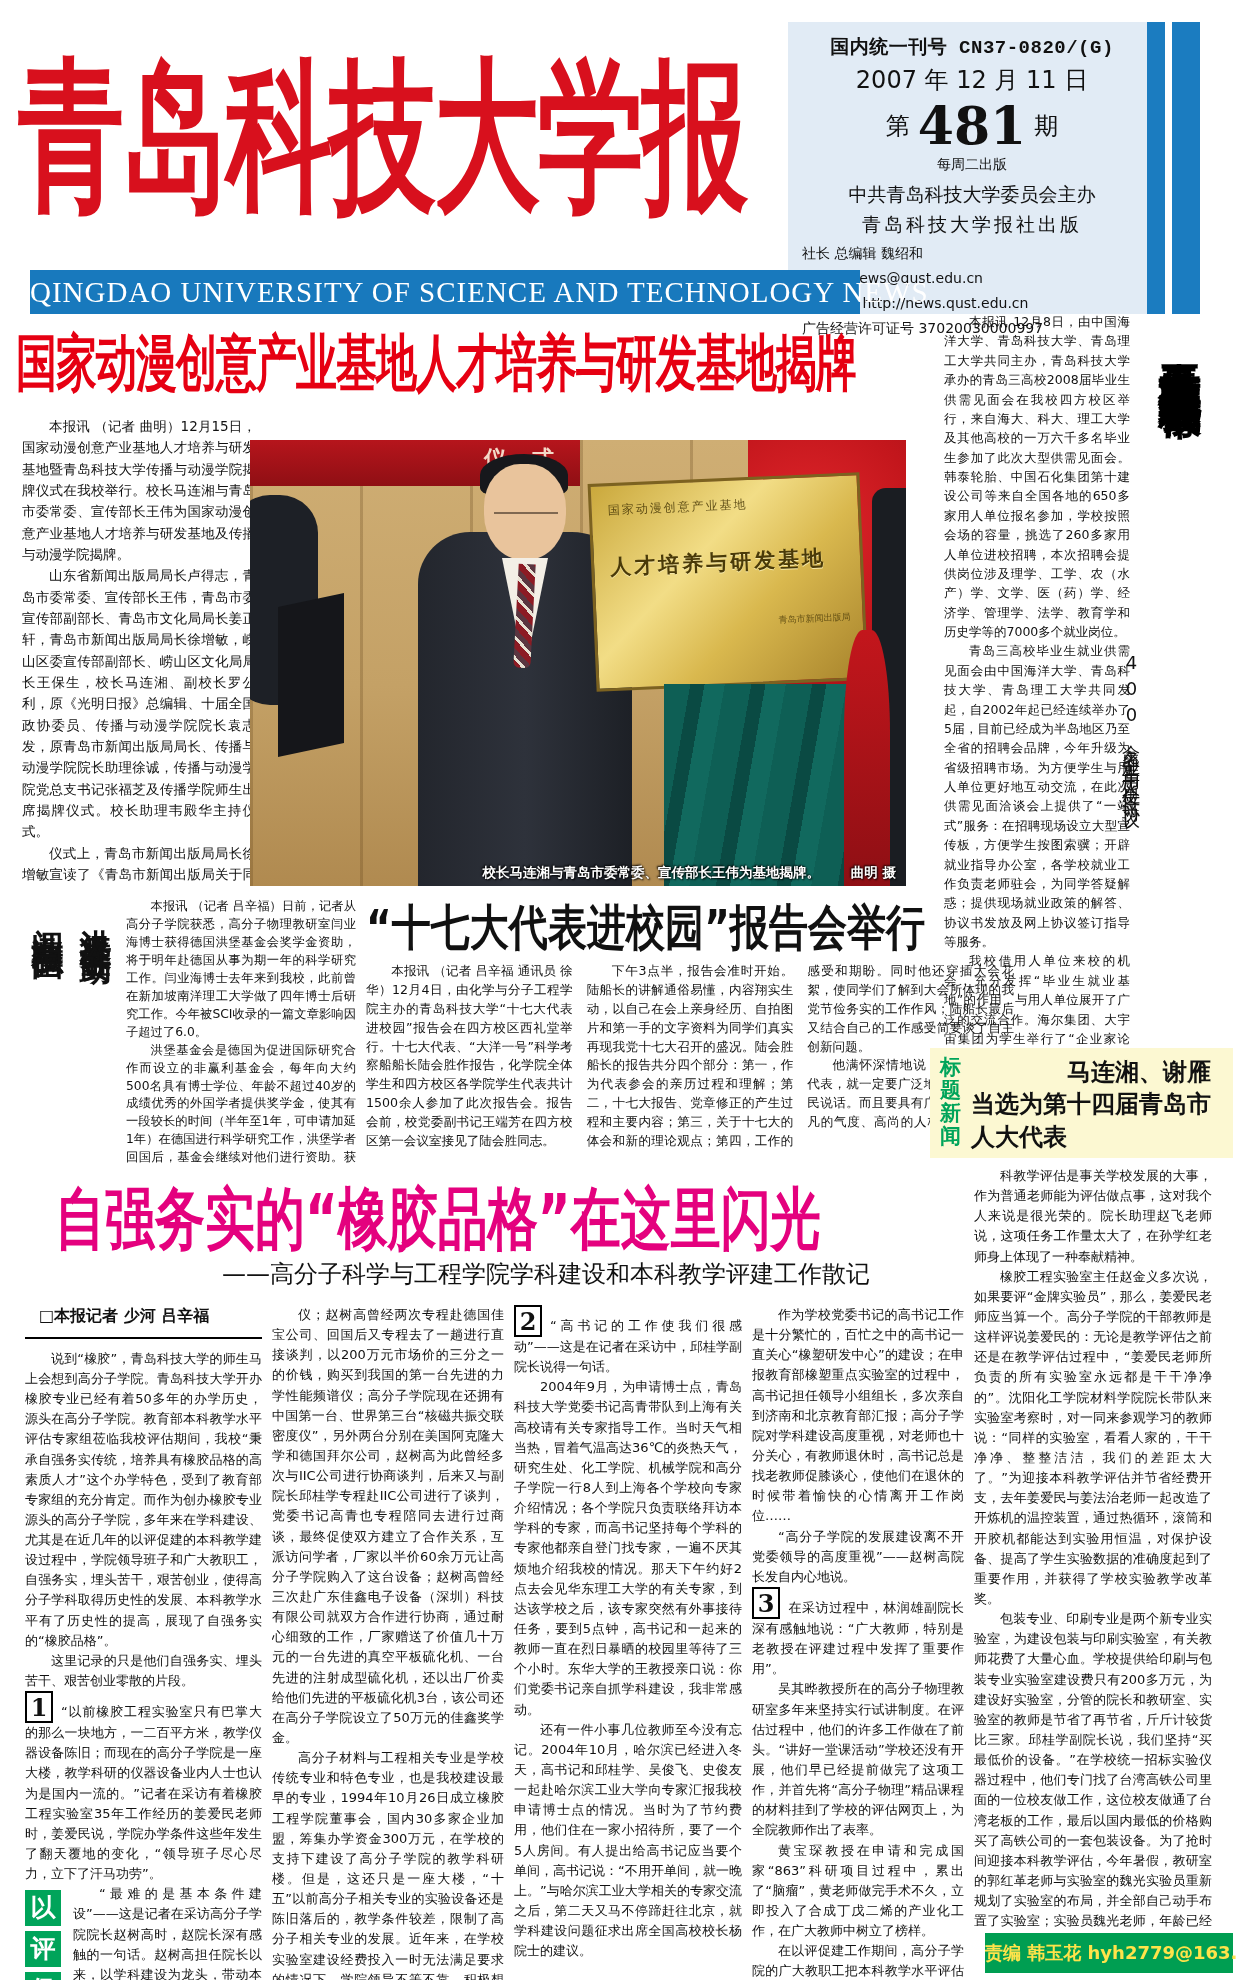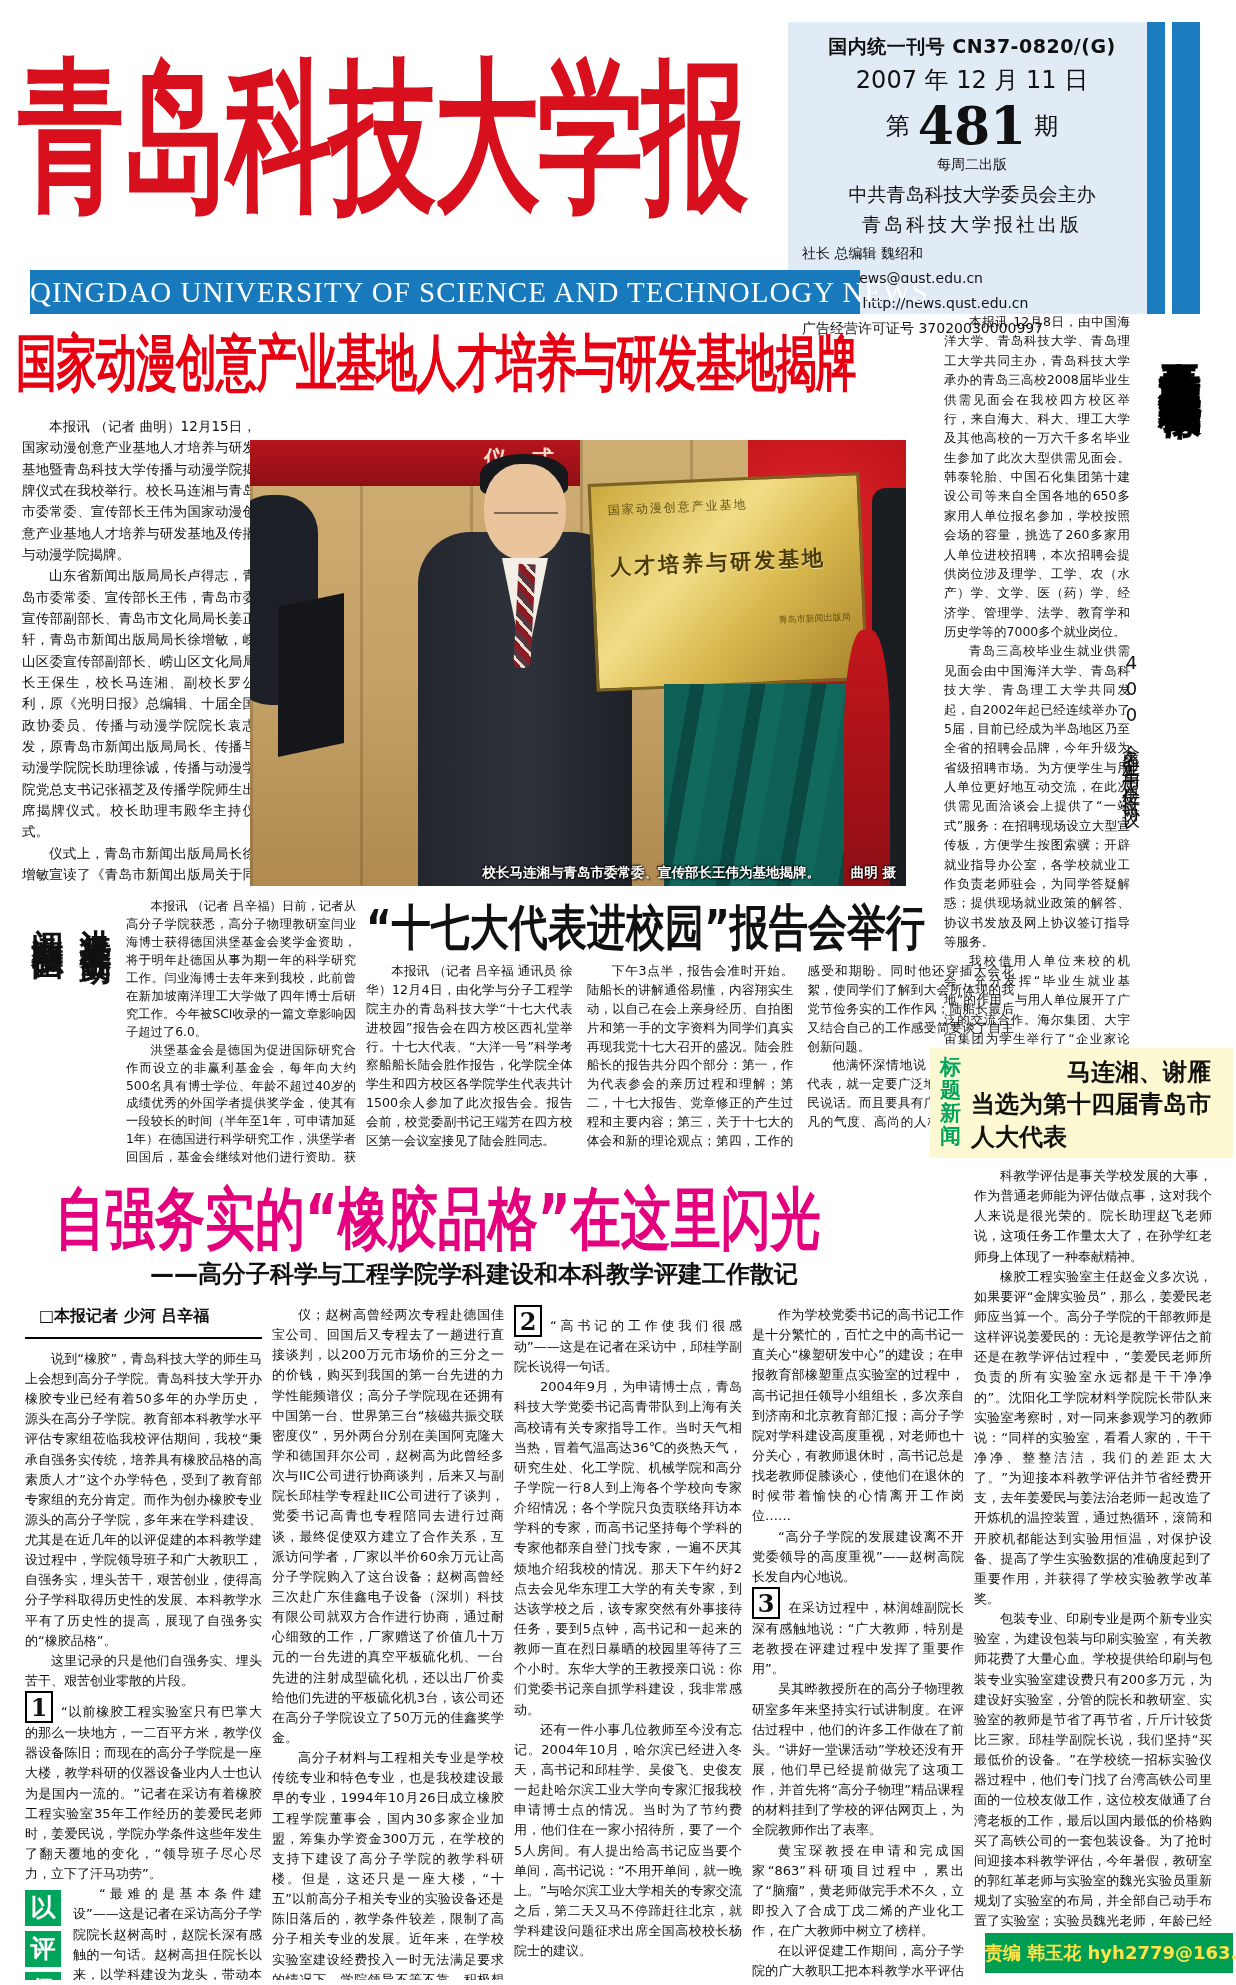--- a/index.html
+++ b/index.html
@@ -14,21 +14,21 @@
   #masthead {
     left:18px; top:30px; width:760px; height:235px;
     font-size:106px; font-weight:900; color:#d8101d;
     transform:scaleY(1.55); transform-origin:top left;
     letter-spacing:-2px; white-space:nowrap; line-height:1.3;
   }
   #infobox {
     left:788px; top:22px; width:368px; height:292px;
     background:#e1ebf5; padding:12px 14px 8px 14px; text-align:center;
   }
-  .info-issn { font-size:19px; font-weight:bold; letter-spacing:0.5px; }
+  .info-issn { font-size:19px; font-weight:bold; letter-spacing:0.5px;font-family:Liberation Mono, monospace; }
   .info-date { font-size:24px; margin-top:4px; }
   .info-issue { margin-top:4px; display:flex; align-items:center; justify-content:center; gap:8px; }
   .info-issue .fix { font-size:24px; }
   .info-issue .num { font-size:52px; font-weight:900; font-family:"DejaVu Serif", serif; line-height:1; }
   .info-freq { font-size:14px; margin-top:4px; }
   .info-org  { font-size:19px; margin-top:8px; }
   .info-pub  { font-size:19px; margin-top:4px; letter-spacing:3px; }
   .info-small { font-size:14px; text-align:left; margin-top:6px; line-height:1.35; }
   .vbar { top:22px; height:292px; background:#1b7cc0; }
   #vbar1 { left:1147px; width:18px; }
@@ -136,21 +136,21 @@
     display:flex; flex-direction:column; }
   #hlnews .text { font-weight:900; font-size:24px; line-height:1.35; text-indent:4em; }
 
   
   #feature-headline {
     left:55px; top:1174px; width:880px; height:84px;
     color:#e4017e; font-size:50px; font-weight:900; white-space:nowrap;
     transform:scaleY(1.35); transform-origin:top left;
   }
   #feature-sub { left:150px; top:1258px; width:720px; height:36px;
-    font-size:24px; text-align:left; font-weight:bold; }
+    font-size:24px; text-align:right; font-weight:normal; }
   .fcol { font-size:13px; line-height:1.55; text-align:justify; overflow:hidden; }
   .fcol p { text-indent:2em; }
   #fcol1 { left:25px;  top:1302px; width:237px; height:678px; }
   #fcol2 { left:272px; top:1305px; width:232px; height:675px; }
   #fcol3 { left:514px; top:1305px; width:228px; height:675px; }
   #fcol4 { left:752px; top:1305px; width:212px; height:675px; }
   #fcol5 { left:974px; top:1166px; width:238px; height:764px; }
   #byline { font-size:16px; font-weight:bold; border-bottom:2px solid #000;
     padding:2px 0 8px 14px; margin-bottom:10px; text-indent:0; }
   .secbox { display:inline-block; width:28px; height:32px; border:2px solid #000;

